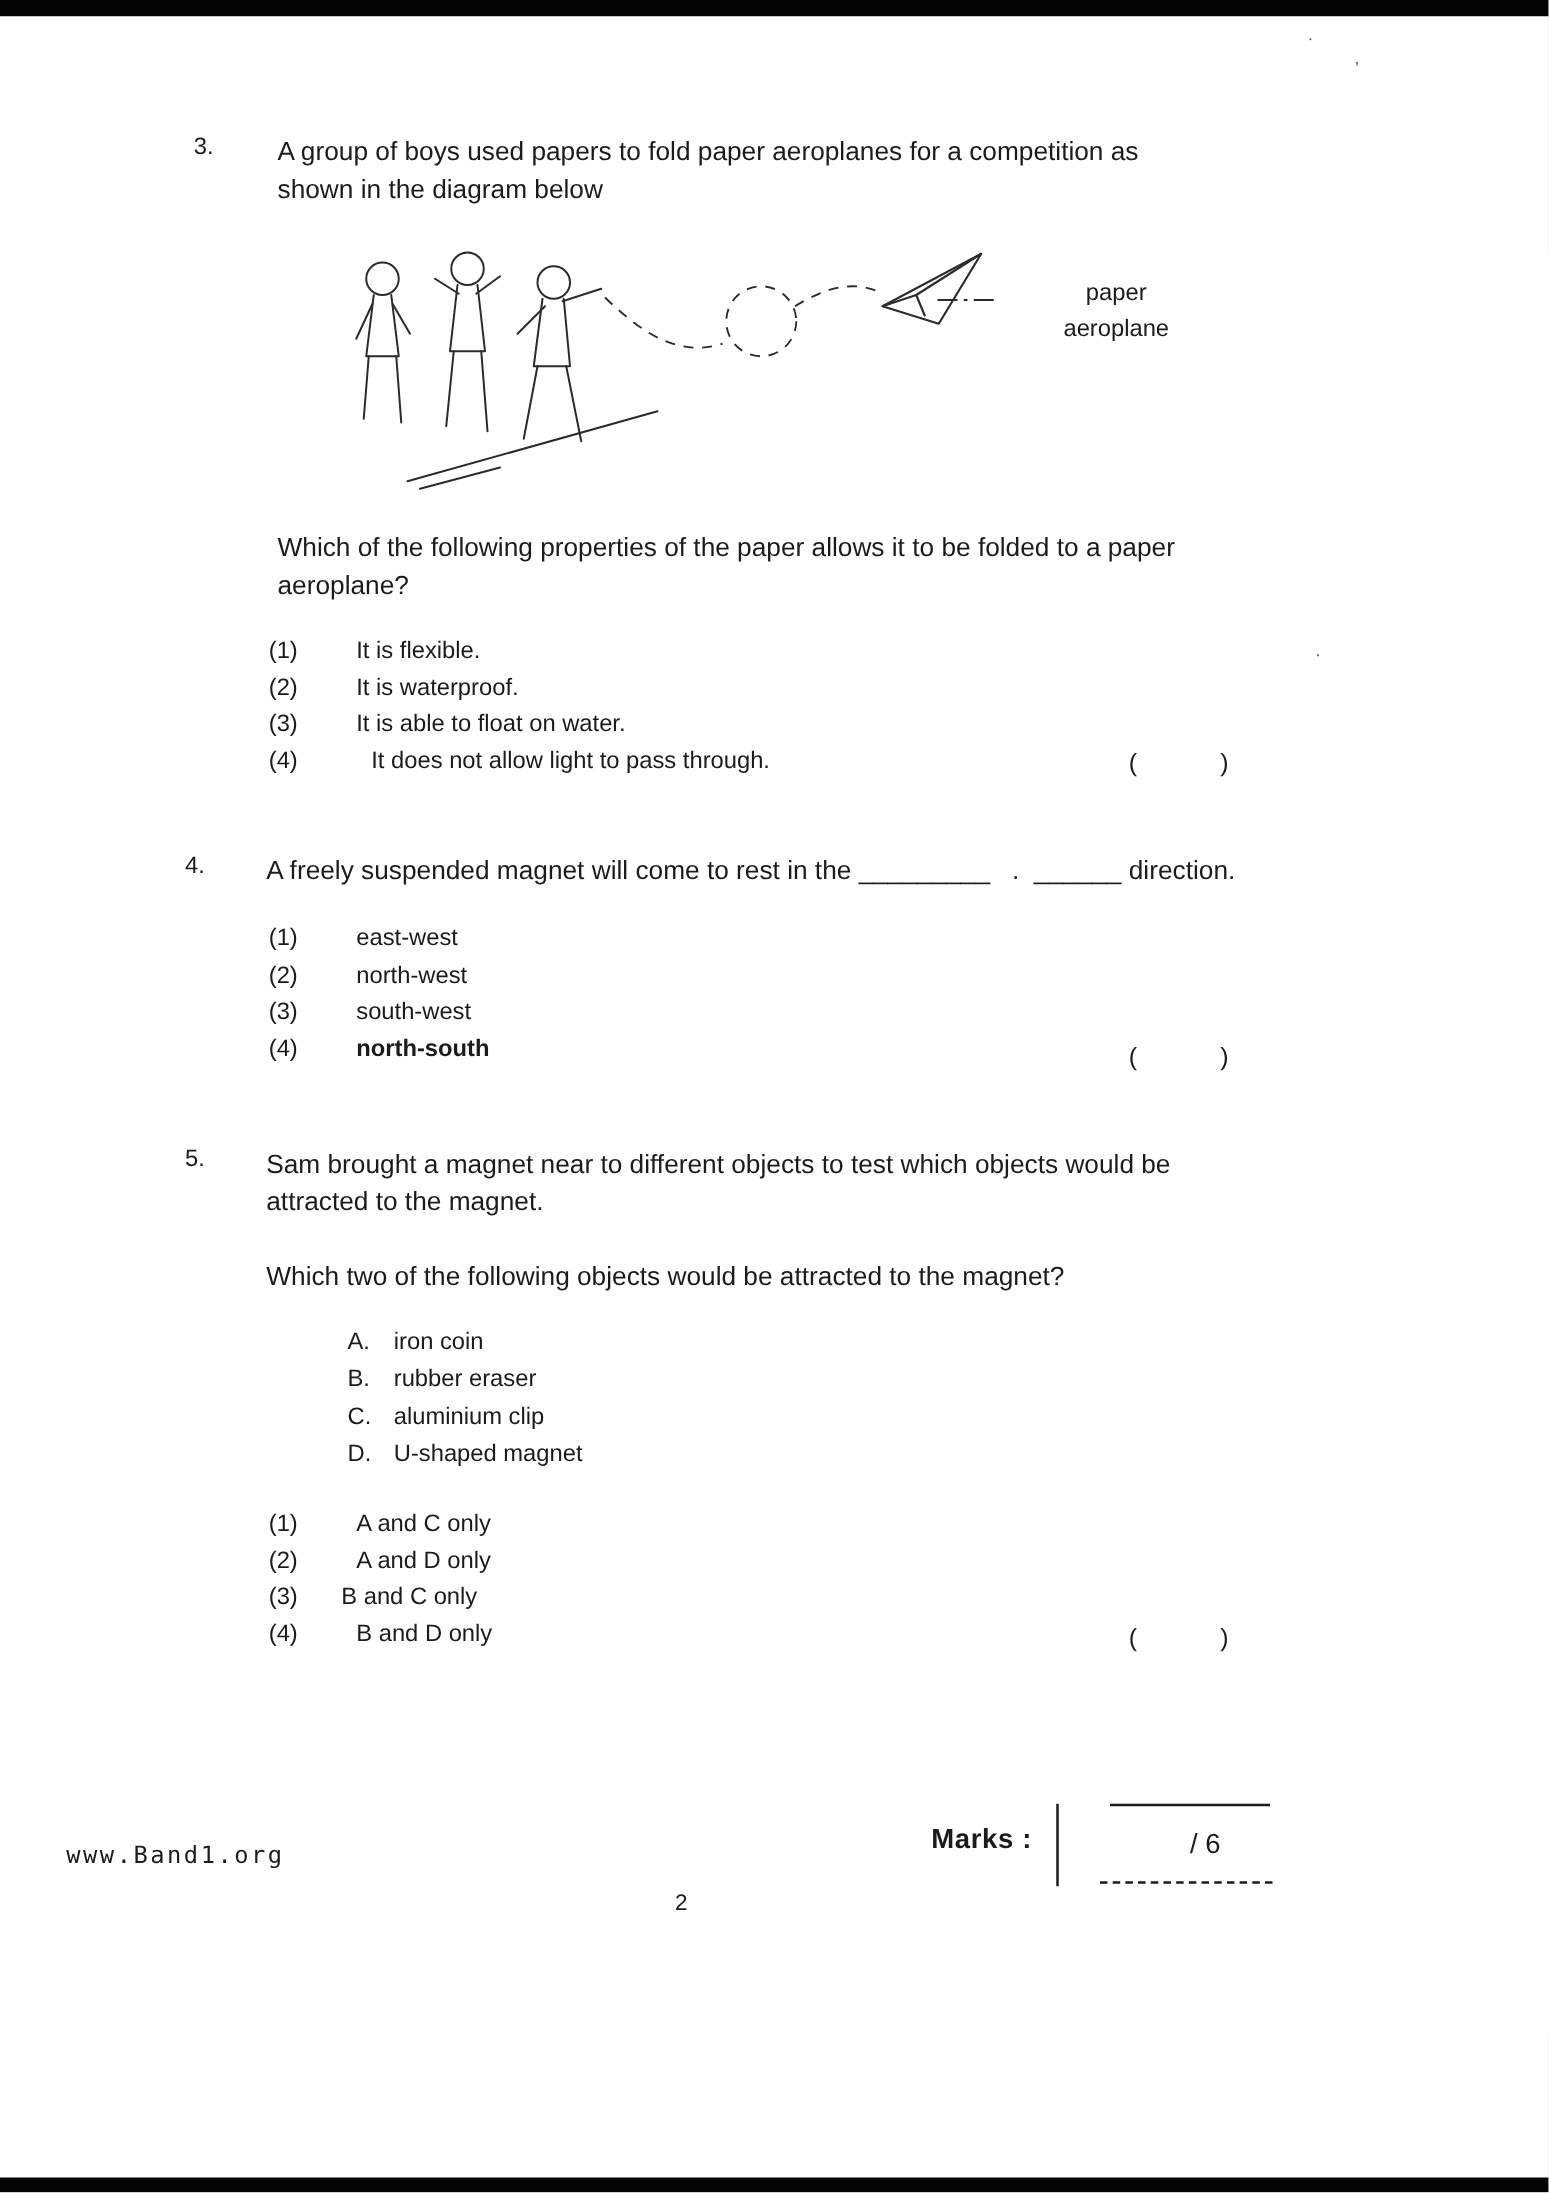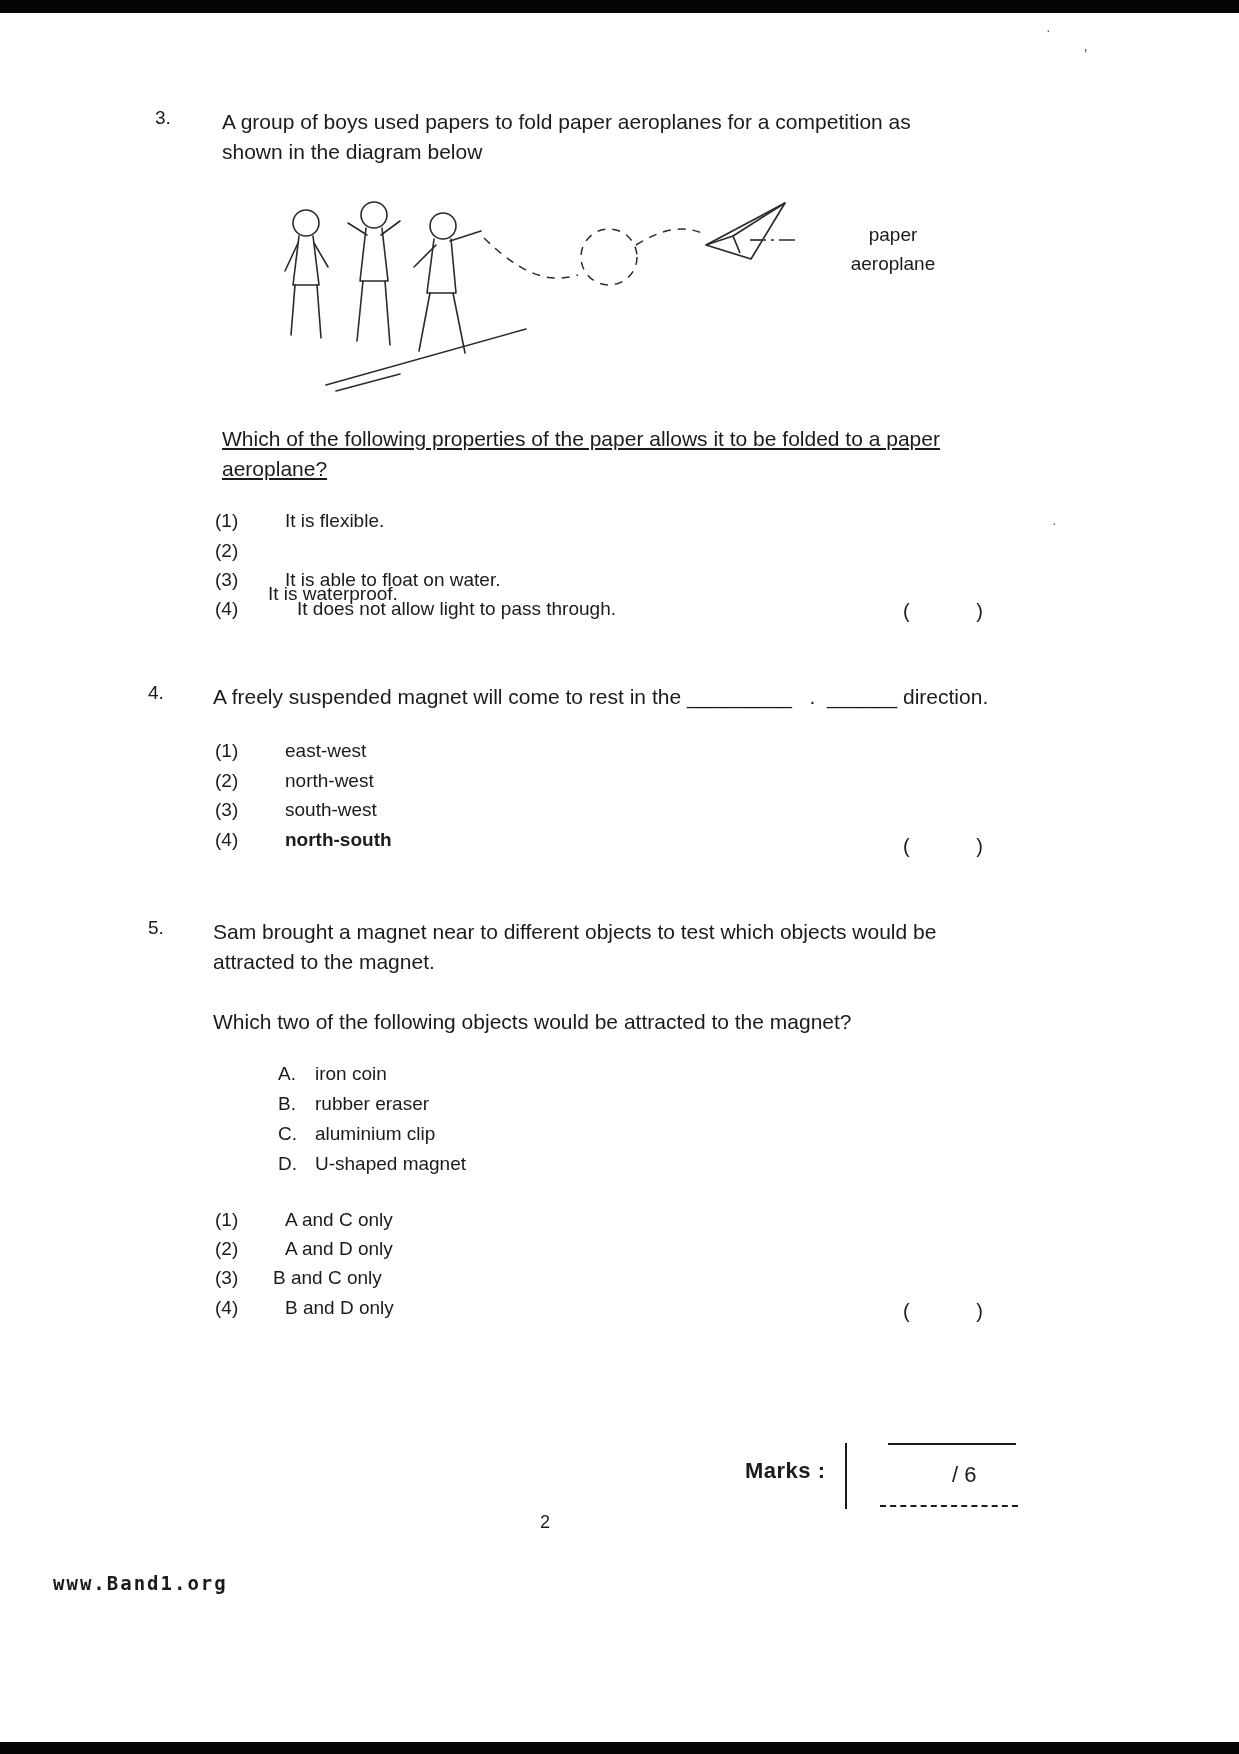--- a/index.html
+++ b/index.html
@@ -77,26 +77,26 @@
       <path d="M455 43 L428 52"></path>
     </g>
 
     <path d="M472 47 L522 47" fill="none" stroke="#2b2b2b" stroke-width="1.7" stroke-dasharray="16 5 3 5"></path>
   </svg>
   <div class="abs figure-label" style="left:828px;top:220px;width:130px;">
     <div>paper</div>
     <div>aeroplane</div>
   </div>
 
-  <div class="abs qtext" style="left:222px;top:424px;width:778px;text-decoration:underline;">Which of the following properties of the paper allows it to be folded to a paper aeroplane?</div>
+  <div class="abs qtext" style="left:222px;top:424px;width:778px;">Which of the following properties of the paper allows it to be folded to a paper aeroplane?</div>
 
   <div class="abs opt-num" style="left:215px;top:510px;">(1)</div>
   <div class="abs opt-text" style="left:285px;top:510px;">It is flexible.</div>
   <div class="abs opt-num" style="left:215px;top:540px;">(2)</div>
-  <div class="abs opt-text" style="left:268px;top:540px;margin-top:43px;">It is waterproof.</div>
+  <div class="abs opt-text" style="left:285px;top:540px;">It is waterproof.</div>
   <div class="abs opt-num" style="left:215px;top:569px;">(3)</div>
   <div class="abs opt-text" style="left:285px;top:569px;">It is able to float on water.</div>
   <div class="abs opt-num" style="left:215px;top:598px;">(4)</div>
   <div class="abs opt-text" style="left:285px;top:598px;margin-left:12px;">It does not allow light to pass through.</div>
   <div class="abs bracket" style="left:903px;top:600px;">(          )</div>
 
   <div class="abs qnum" style="left:148px;top:682px;">4.</div>
   <div class="abs qtext" style="left:213px;top:682px;width:800px;">
     <span>A freely suspended magnet will come to rest in the</span>
     <span class="blank">_________</span>
@@ -138,15 +138,15 @@
   <div class="abs opt-text" style="left:285px;top:1297px;">B and D only</div>
   <div class="abs bracket" style="left:903px;top:1300px;">(          )</div>
 
   <div class="abs marks-label" style="left:745px;top:1458px;">Marks :</div>
   <div class="abs vline" style="left:845px;top:1443px;height:66px;"></div>
   <div class="abs hline-solid" style="left:888px;top:1443px;width:128px;"></div>
   <div class="abs marks-value" style="left:952px;top:1462px;">/ 6</div>
   <div class="abs hline-dash" style="left:880px;top:1505px;width:138px;"></div>
 
   <div class="abs page-num" style="left:540px;top:1512px;">2</div>
-  <div class="abs footer-url" style="left:53px;top:1572px;font-weight:bold;">www.Band1.org</div>
+  <div class="abs footer-url" style="left:53px;top:1473px;">www.Band1.org</div>
 
 </div>
 
 </body></html>

